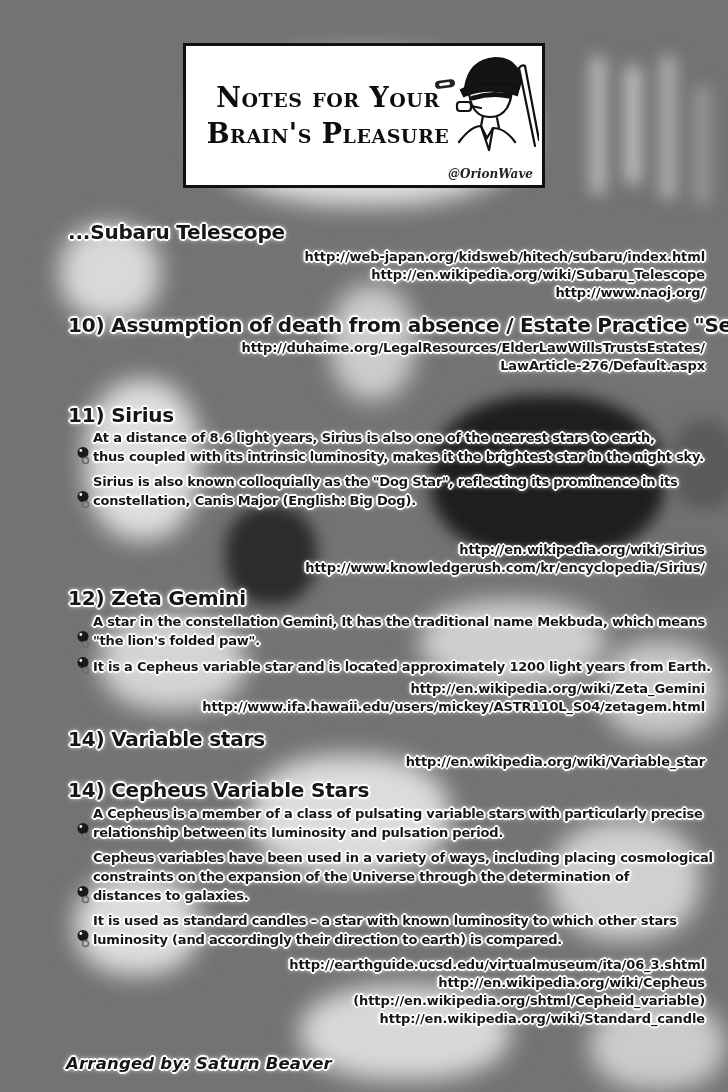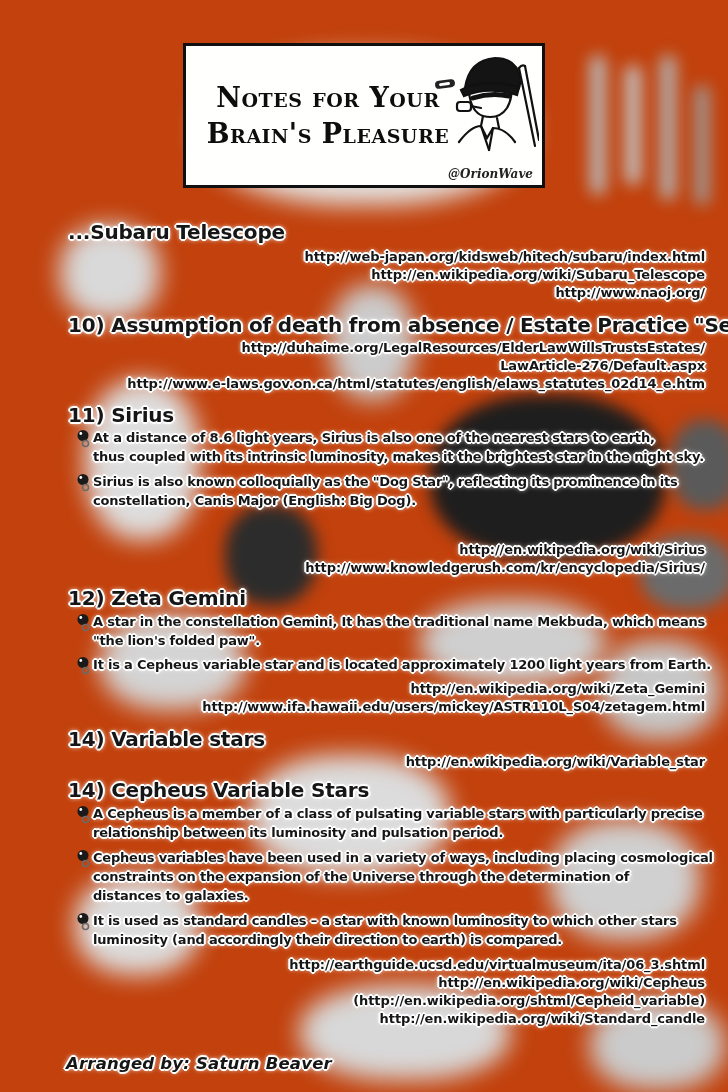--- a/index.html
+++ b/index.html
@@ -1,18 +1,18 @@
 <!DOCTYPE html>
 <html><head>
 <meta charset="utf-8">
 <style>
   html,body{margin:0;padding:0;background:#ffffff;}
   .page{
     position:relative;width:728px;height:1092px;overflow:hidden;
-    background:#c2410c;
+    background:#737373;
     font-family:"DejaVu Sans", sans-serif;
     color:#161616;
   }
   
   .bg{position:absolute;inset:0;}
   .blob{position:absolute;border-radius:45%;filter:blur(8px);}
   .soft{filter:blur(12px);}
   
   .t{
     text-shadow:
@@ -22,21 +22,21 @@
   }
   .heading{
     position:absolute;left:68px;
     font-size:20px;font-weight:bold;letter-spacing:-0.2px;white-space:pre;
   }
   .urls{
     position:absolute;right:23px;text-align:right;
     font-size:13px;font-weight:bold;line-height:18px;letter-spacing:-0.1px;
   }
   .urls div{white-space:nowrap;}
-  .bullet{position:absolute;left:76px;display:flex;align-items:flex-start;}
+  .bullet{position:absolute;left:76px;display:flex;align-items:flex-end;}
   .bullet .icon{flex:none;width:17px;height:20px;margin-top:1px;}
   .bullet-text, .plain{
     font-size:13px;font-weight:bold;line-height:19px;letter-spacing:-0.2px;
     white-space:pre;
   }
   .plain{position:absolute;left:97px;}
   
   .header-box{
     position:absolute;left:183px;top:43px;width:362px;height:145px;
     background:#fffffe;border:3px solid #101010;box-sizing:border-box;
@@ -130,21 +130,20 @@
   <div class="urls t" style="top:248px">
     <div>http://web-japan.org/kidsweb/hitech/subaru/index.html</div>
     <div>http://en.wikipedia.org/wiki/Subaru_Telescope</div>
     <div>http://www.naoj.org/</div>
   </div>
 
   <div class="heading t" style="top:313px">10) Assumption of death from absence / Estate Practice "Seven year rule"</div>
   <div class="urls t" style="top:339px">
     <div>http://duhaime.org/LegalResources/ElderLawWillsTrustsEstates/</div>
     <div>LawArticle-276/Default.aspx</div>
-    <div>http://www.e-laws.gov.on.ca/html/statutes/english/elaws_statutes_02d14_e.htm</div>
   </div>
 
   <div class="heading t" style="top:403px">11) Sirius</div>
 
   <div class="bullet" style="top:428px">
     <span class="icon">
       <svg width="17" height="20" viewBox="0 0 17 20">
         <circle cx="7" cy="6.5" r="5.5" fill="#1a1a1a"></circle>
         <circle cx="4.8" cy="4.5" r="1.4" fill="#fff"></circle>
         <circle cx="9.5" cy="14.5" r="3" fill="none" stroke="#6a6a6a" stroke-width="1.6"></circle>

